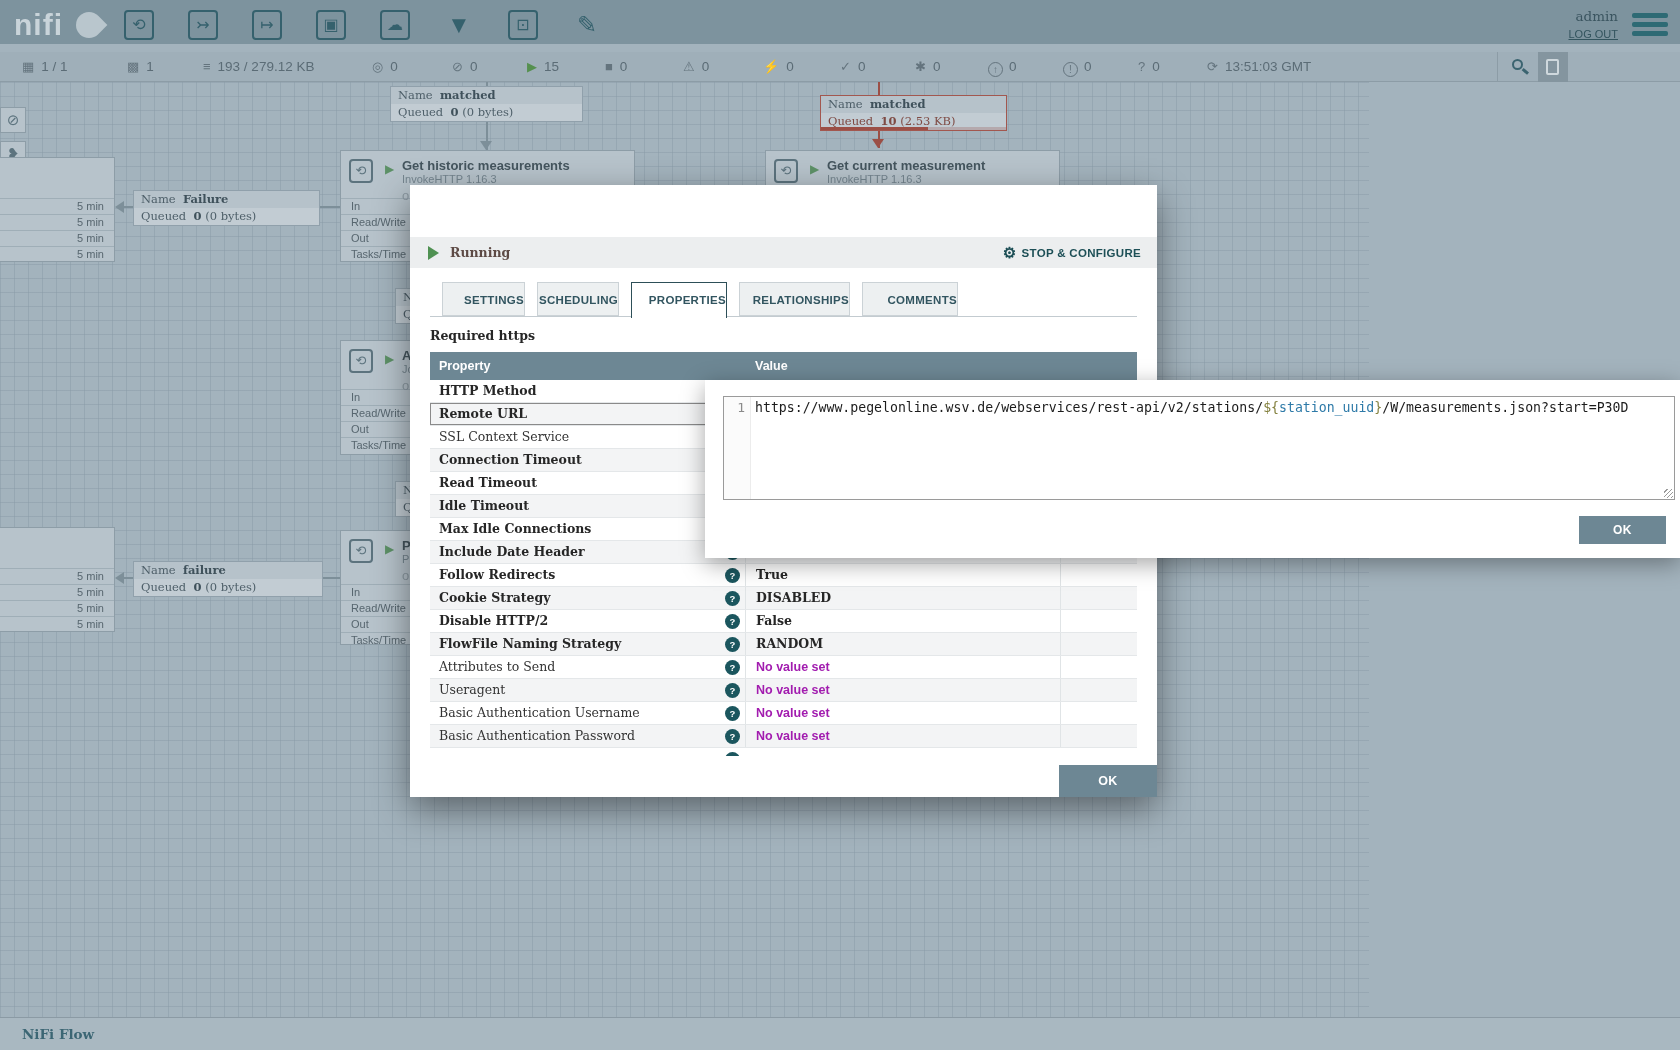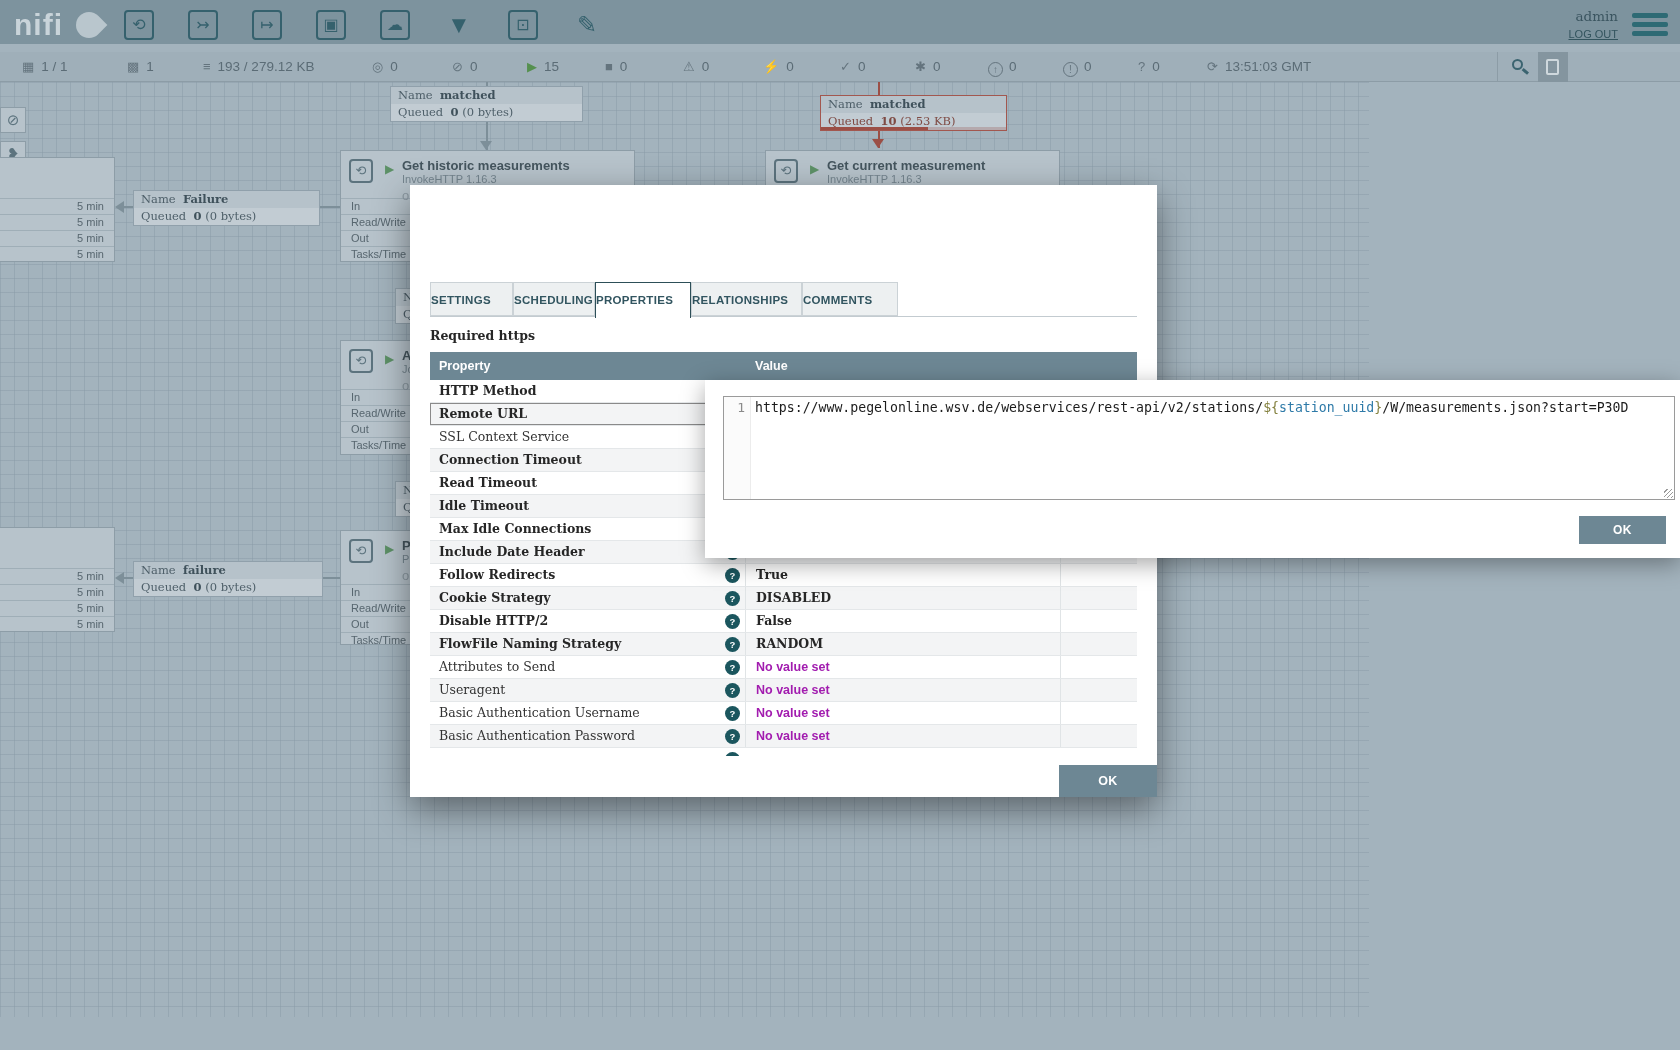--- a/index.html
+++ b/index.html
@@ -68,21 +68,21 @@
 
   
   .dialog { position:absolute; left:410px; top:185px; width:747px; height:612px; background:#fff; box-shadow:0 12px 34px rgba(0,0,0,.45); z-index:50; }
   .dlg-header { height:52px; background:#6d8794; color:#fff; font-family:"DejaVu Serif",serif; font-weight:bold; font-size:19px; line-height:52px; padding-left:20px; }
   .dlg-status { position:absolute; left:0; top:52px; width:100%; height:31px; background:#eceeef; }
   .run-play { position:absolute; left:18px; top:9px; width:0; height:0; border-top:7px solid transparent; border-bottom:7px solid transparent; border-left:11px solid #4f9152; }
   .run-label { position:absolute; left:40px; top:0; line-height:31px; font-family:"DejaVu Serif",serif; font-weight:bold; font-size:12.5px; color:#5d4a45; }
   .stop-config { position:absolute; right:16px; top:0; line-height:31px; color:#1d4f56; font-weight:bold; font-size:11.5px; letter-spacing:.3px; }
   .stop-config .gear { font-size:15px; margin-right:5px; vertical-align:-1px; }
   .tabs { position:absolute; left:20px; top:97px; width:707px; height:35px; border-bottom:1px solid #c3cbd0; }
-  .tab { float:left; height:34px; line-height:34px; text-align:left; background:#edf0f1; border:1px solid #cbd2d6; font-weight:bold; font-size:11.5px; color:#325560; letter-spacing:.3px; }
+  .tab { float:left; height:34px; line-height:34px; text-align:right; background:#edf0f1; border:1px solid #cbd2d6; font-weight:bold; font-size:11.5px; color:#325560; letter-spacing:.3px;margin-left:12px; }
   .tab.active { background:#fff; border-color:#2d4f58; border-bottom:none; height:36px; position:relative; z-index:2; }
   .req-note { position:absolute; left:20px; top:143px; font-family:"DejaVu Serif",serif; font-weight:bold; font-size:12.5px; color:#262626; }
   .ptable { position:absolute; left:20px; top:167px; width:707px; height:404px; overflow:hidden; }
   .phead { height:28px; background:#6d8794; color:#fff; font-weight:bold; font-size:12.5px; line-height:28px; position:relative; }
   .phead .h1 { position:absolute; left:9px; } .phead .h2 { position:absolute; left:325px; }
   .prow { position:relative; height:23px; border-bottom:1px solid #e4e7e9; font-size:12.5px; line-height:22px; background:#fff; }
   .prow.alt { background:#f3f4f5; }
   .prow.editing { box-shadow:inset 0 0 0 1px #8a8a8a; }
   .pname { position:absolute; left:0; top:0; width:292px; padding-left:9px; font-family:"DejaVu Serif",serif; color:#333; white-space:nowrap; overflow:hidden; }
   .pname.req { font-weight:bold; color:#262626; }
@@ -252,22 +252,30 @@
       <div class="proc-title">P</div>
       <div class="proc-type">Pr</div>
       <div class="proc-l3" style="top:37px;">or</div>
       <div class="stat-row" style="top:53px;">In</div>
       <div class="stat-row" style="top:69px;">Read/Write</div>
       <div class="stat-row" style="top:85px;">Out</div>
       <div class="stat-row" style="top:101px;">Tasks/Time</div>
     </div>
   </div>
 
+  <div class="footerbar">
+    <div class="breadcrumb">NiFi Flow</div>
+  </div>
 
   <div class="dialog">
+    <div class="dlg-status">
+      <div class="run-play"></div>
+      <div class="run-label">Running</div>
+      <div class="stop-config"><span class="gear">⚙</span><span>STOP &amp; CONFIGURE</span></div>
+    </div>
     <div class="tabs">
       <div class="tab" style="width:83px;">SETTINGS</div>
       <div class="tab" style="width:82px;">SCHEDULING</div>
       <div class="tab active" style="width:96px;">PROPERTIES</div>
       <div class="tab" style="width:111px;">RELATIONSHIPS</div>
       <div class="tab" style="width:96px;">COMMENTS</div>
     </div>
     <div class="req-note">Required https</div>
     <div class="ptable">
       <div class="phead">

